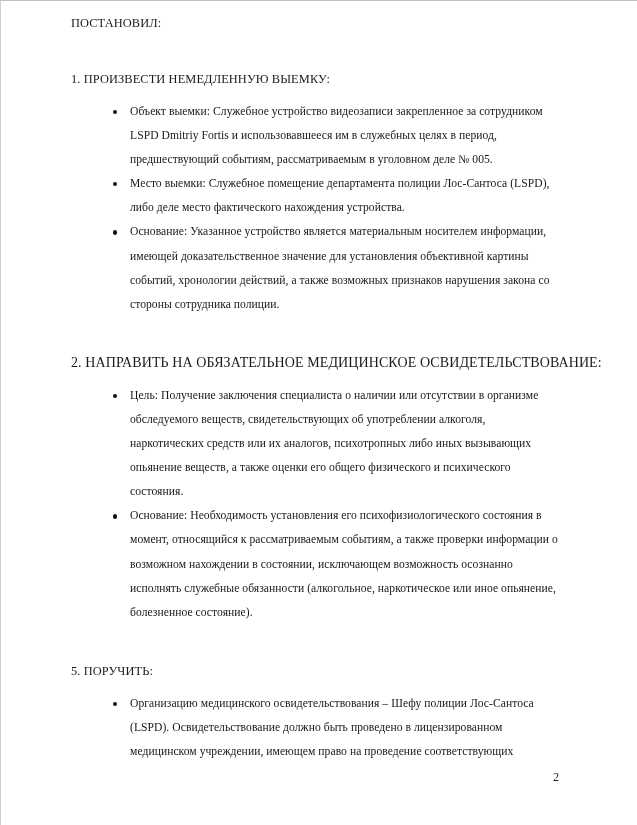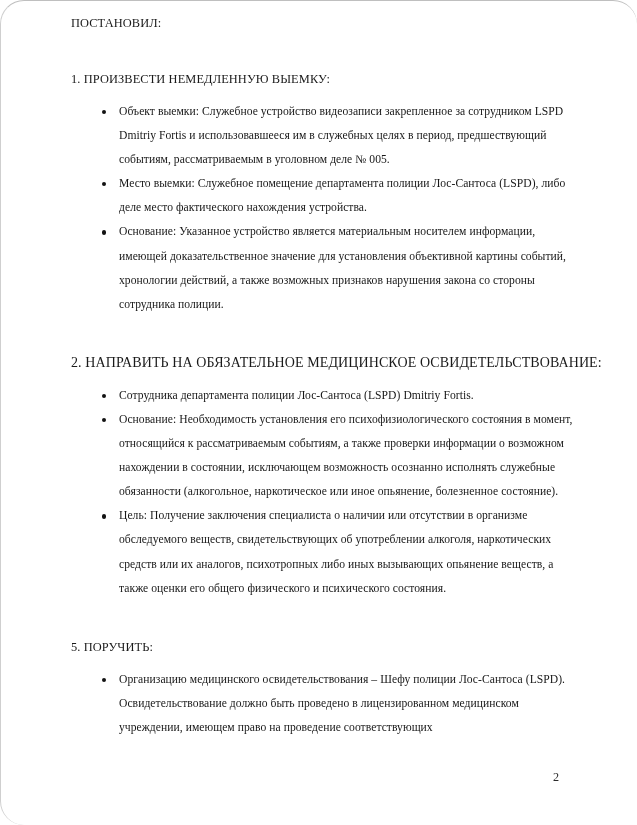--- a/index.html
+++ b/index.html
@@ -16,21 +16,20 @@
   }
 
   .page {
     position: relative;
     width: 637px;
     height: 825px;
     background: #ffffff;
     box-sizing: border-box;
     border-top: 1px solid #bfbfbf;
     border-left: 1px solid #cfcfcf;
-    border-radius: 24px;
   }
 
   .page-body {
     position: absolute;
     left: 70px;
     top: 8px;
     width: 502px;
   }
 
   .heading {
@@ -41,21 +40,21 @@
     white-space: nowrap;
   }
 
   .heading.h-first { margin-top: 4px; }
   .heading.h-gap  { margin-top: 36px; }
 
   .heading.wide { font-size: 14px; }
 
   ul.bullets {
     list-style: none;
-    margin: 0;
+    margin: 11px;
     padding: 0;
     margin-top: 11px;
   }
 
   ul.bullets li {
     position: relative;
     padding-left: 48px;
     font-size: 11.6px;
     line-height: 24.1px;
     text-align: left;
@@ -96,23 +95,22 @@
 
     <ul class="bullets">
       <li>Объект выемки: Служебное устройство видеозаписи закрепленное за сотрудником LSPD Dmitriy Fortis и использовавшееся им в служебных целях в период, предшествующий событиям, рассматриваемым в уголовном деле № 005.</li>
       <li>Место выемки: Служебное помещение департамента полиции Лос-Сантоса (LSPD), либо деле место фактического нахождения устройства.</li>
       <li>Основание: Указанное устройство является материальным носителем информации, имеющей доказательственное значение для установления объективной картины событий, хронологии действий, а также возможных признаков нарушения закона со стороны сотрудника полиции.</li>
     </ul>
 
     <div class="heading h-gap wide">2. НАПРАВИТЬ НА ОБЯЗАТЕЛЬНОЕ МЕДИЦИНСКОЕ ОСВИДЕТЕЛЬСТВОВАНИЕ:</div>
 
     <ul class="bullets">
-      <li>Сотрудника департамента полиции Лос-Сантоса (LSPD) Dmitriy Fortis.</li>
+      <li>Цель: Получение заключения специалиста о наличии или отсутствии в организме обследуемого веществ, свидетельствующих об употреблении алкоголя, наркотических средств или их аналогов, психотропных либо иных вызывающих опьянение веществ, а также оценки его общего физического и психического состояния.</li>
       <li>Основание: Необходимость установления его психофизиологического состояния в момент, относящийся к рассматриваемым событиям, а также проверки информации о возможном нахождении в состоянии, исключающем возможность осознанно исполнять служебные обязанности (алкогольное, наркотическое или иное опьянение, болезненное состояние).</li>
-      <li>Цель: Получение заключения специалиста о наличии или отсутствии в организме обследуемого веществ, свидетельствующих об употреблении алкоголя, наркотических средств или их аналогов, психотропных либо иных вызывающих опьянение веществ, а также оценки его общего физического и психического состояния.</li>
     </ul>
 
     <div class="heading h-gap">5. ПОРУЧИТЬ:</div>
 
     <ul class="bullets">
       <li>Организацию медицинского освидетельствования – Шефу полиции Лос-Сантоса (LSPD). Освидетельствование должно быть проведено в лицензированном медицинском учреждении, имеющем право на проведение соответствующих</li>
     </ul>
 
   </div>
 

